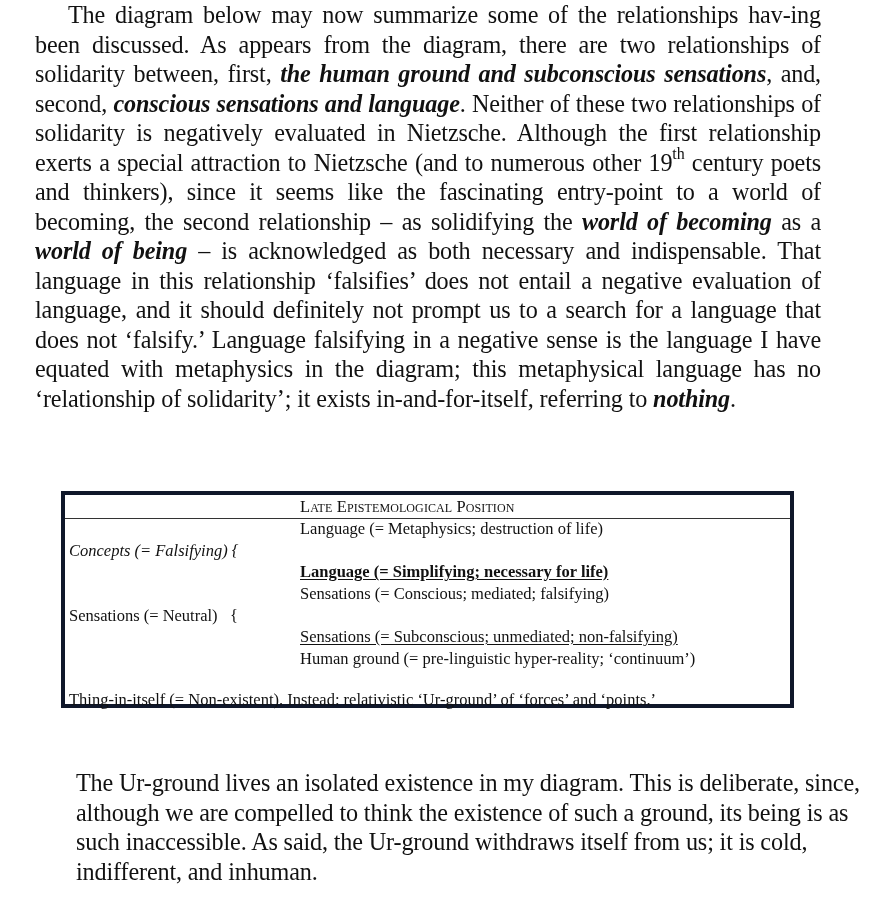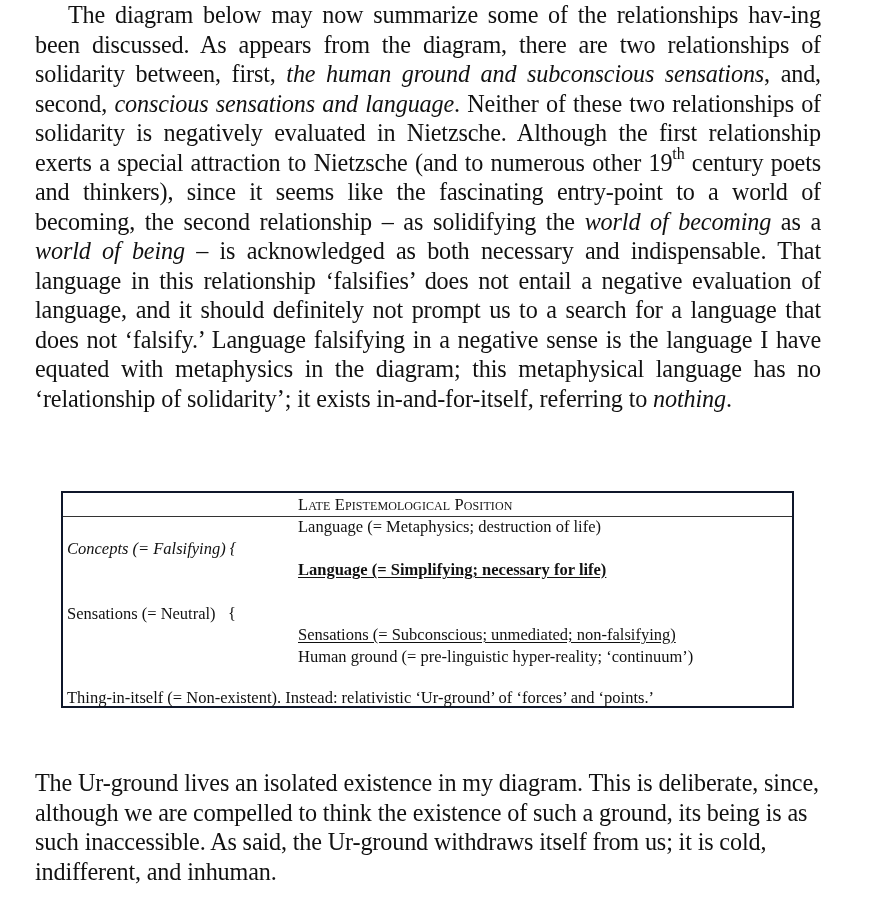--- a/index.html
+++ b/index.html
@@ -6,28 +6,28 @@
   body {
     width: 887px; height: 900px; position: relative; overflow: hidden;
     font-family: "Liberation Serif", serif; color: #111;
   }
   .para {
     position: absolute; left: 35px; width: 786px;
     font-size: 24.2px; line-height: 29.5px; text-align: justify;
     letter-spacing: -0.15px; margin: 0;
   }
   #p1 { top: 0px; }
-  #p2 { top: 768px; text-align: left; }
+  #p2 { top: 768px; text-align: left; margin-left: 41px; }
   .indent { display: inline-block; width: 33px; }
-  .para em { font-style: italic; }
+  .para em { font-style: italic; font-weight: bold; }
   .para sup { font-size: 16px; line-height: 0; position: relative; top: -2px; }
 
   .diagram {
     position: absolute; left: 61px; top: 491px; width: 733px; height: 217px;
-    border: 2px solid #0f172a; box-sizing: border-box;
+    border: 4px solid #0f172a; box-sizing: border-box;
     font-size: 16.5px; line-height: 21.5px;
   }
   .diagram .hdr {
     position: absolute; left: 0; right: 0; top: 0; height: 23px;
     border-bottom: 1px solid #333;
   }
   .diagram .hdr span {
     position: absolute; left: 235px; top: 1px; font-variant: small-caps;
     font-size: 16.5px; letter-spacing: 0.1px;
   }
@@ -39,19 +39,20 @@
 
 <p class="para" id="p1"><span class="indent"></span><span>The diagram below may now summarize some of the relationships hav-ing been discussed. As appears from the diagram, there are two relationships of solidarity between, first, </span><em>the human ground and subconscious sensations</em><span>, and, second, </span><em>conscious sensations and language</em><span>. Neither of these two relationships of solidarity is negatively evaluated in Nietzsche. Although the first relationship exerts a special attraction to Nietzsche (and to numerous other 19</span><sup>th</sup><span> century poets and thinkers), since it seems like the fascinating entry-point to a world of becoming, the second relationship – as solidifying the </span><em>world of becoming</em><span> as a </span><em>world of being</em><span> – is acknowledged as both necessary and indispensable. That language in this relationship ‘falsifies’ does not entail a negative evaluation of language, and it should definitely not prompt us to a search for a language that does not ‘falsify.’ Language falsifying in a negative sense is the language I have equated with metaphysics in the diagram; this metaphysical language has no ‘relationship of solidarity’; it exists in-and-for-itself, referring to </span><em>nothing</em><span>.</span></p>
 
 <div class="diagram">
   <div class="hdr">
     <span>Late Epistemological Position</span>
   </div>
   <div class="d-text" style="left:235px; top:23px;">Language (= Metaphysics; destruction of life)</div>
   <div class="d-text" style="left:4px; top:45px;font-style:italic;">Concepts (= Falsifying) {</div>
   <div class="d-text u" style="left:235px; top:66px;font-weight:bold;">Language (= Simplifying; necessary for life)</div>
+  <div class="d-text" style="left:235px; top:88px;">Sensations (= Conscious; mediated; falsifying)</div>
   <div class="d-text" style="left:4px; top:110px; white-space:pre;">Sensations (= Neutral)   {</div>
   <div class="d-text u" style="left:235px; top:131px;">Sensations (= Subconscious; unmediated; non-falsifying)</div>
   <div class="d-text" style="left:235px; top:153px;">Human ground (= pre-linguistic hyper-reality; ‘continuum’)</div>
   <div class="d-text" style="left:4px; top:194px;">Thing-in-itself (= Non-existent). Instead: relativistic ‘Ur-ground’ of ‘forces’ and ‘points.’</div>
 </div>
 
 <p class="para" id="p2">The Ur-ground lives an isolated existence in my diagram. This is deliberate, since, although we are compelled to think the existence of such a ground, its being is as such inaccessible. As said, the Ur-ground withdraws itself from us; it is cold, indifferent, and inhuman.</p>
 
 </body></html>

